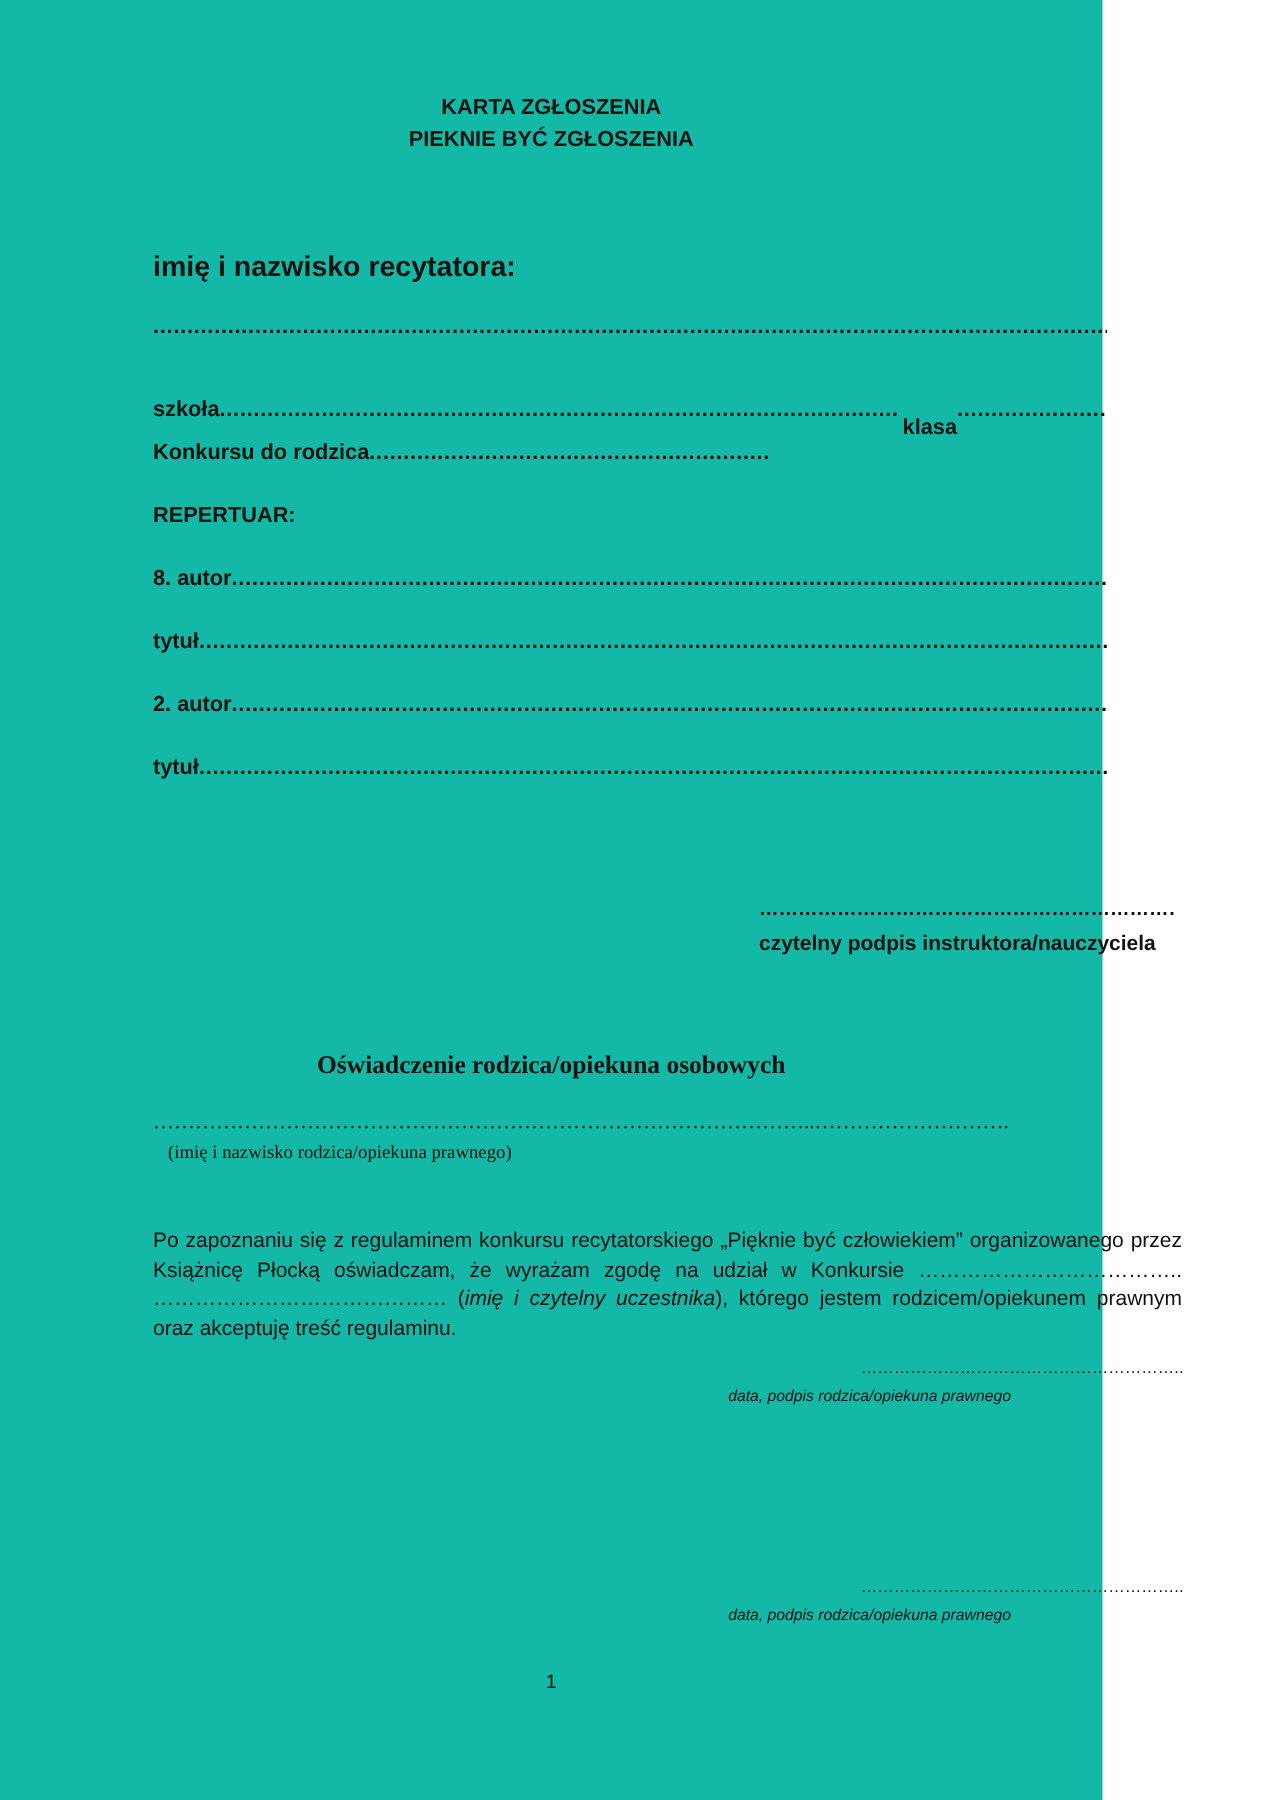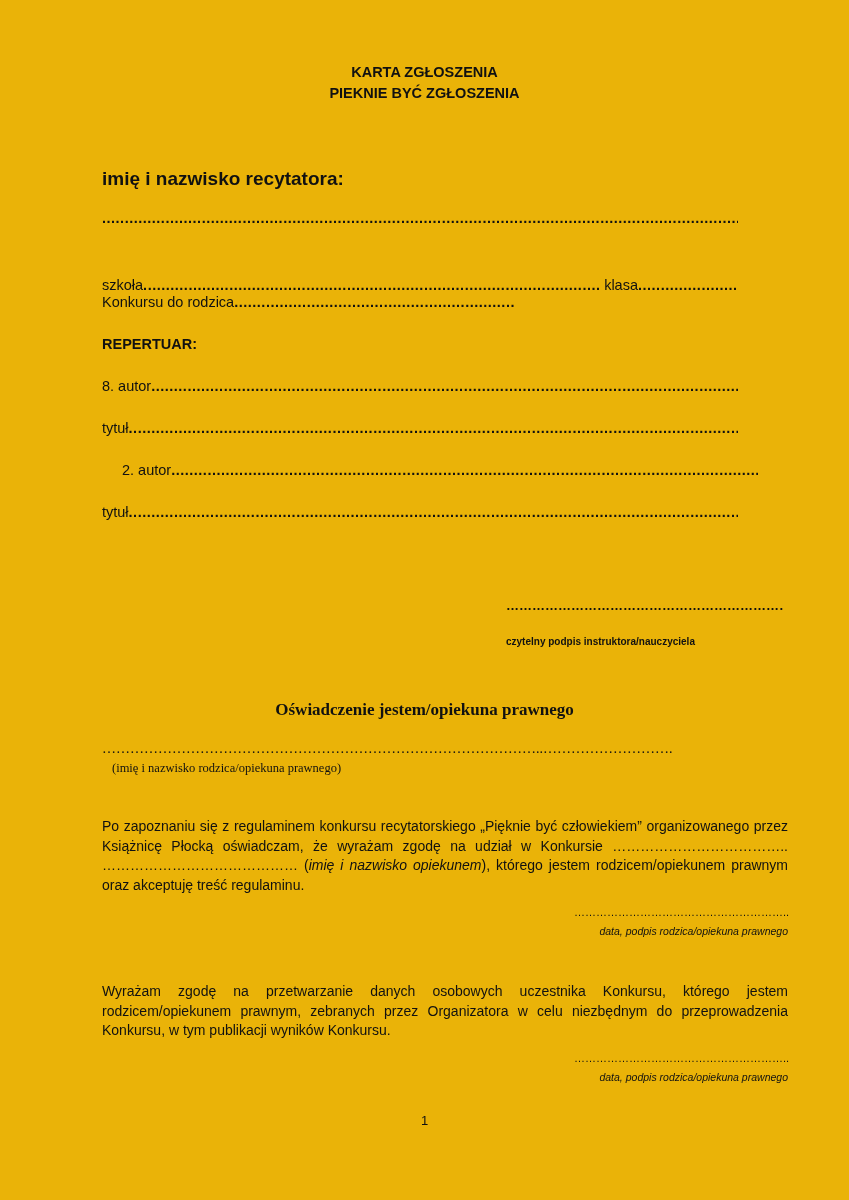--- a/index.html
+++ b/index.html
@@ -1,22 +1,22 @@
 <!DOCTYPE html>
 <html><head>
   <meta charset="utf-8">
   <style>
     html, body { margin: 0; padding: 0; background: #ffffff; }
     body { width: 849px; height: 1200px; position: relative; overflow: hidden; color: #111; }
-    .page { position: absolute; left: 0; top: 0; width: 849px; height: 1200px; background: #eab308; }
+    .page { position: absolute; left: 0; top: 0; width: 735px; height: 1200px; background: #14b8a6; }
     .sans { font-family: "Liberation Sans", "DejaVu Sans", sans-serif; }
     .serif { font-family: "Liberation Serif", "DejaVu Serif", serif; }
     .abs { position: absolute; white-space: nowrap; }
     .title-block { position: absolute; left: 0; width: 100%; top: 62px; text-align: center; font-weight: bold; font-size: 14.5px; line-height: 21px; }
-    .field { position: absolute; left: 102px; width: 636px; font-weight: normal; font-size: 14.5px; display: flex; align-items: flex-end; overflow: hidden; white-space: nowrap; }
+    .field { position: absolute; left: 102px; width: 636px; font-weight: bold; font-size: 14.5px; display: flex; align-items: center; overflow: hidden; white-space: nowrap; }
     .field .lbl { flex: 0 0 auto; }
     .field .dots { flex: 1 1 auto; overflow: hidden; letter-spacing: 0.5px; font-weight: bold; }
     .dots::after { content: "........................................................................................................................................................................................................................................................................................................................"; }
     .gap { flex: 0 0 auto; padding-left: 4px; margin-top: 24px; }
     .sig-line { position: absolute; overflow: hidden; white-space: nowrap; font-size: 13px; }
     .section-title { position: absolute; left: 0; width: 100%; top: 700px; text-align: center; font-weight: bold; font-size: 17px; }
     .para { position: absolute; left: 102px; width: 686px; font-size: 14px; line-height: 19.5px; text-align: justify; }
     .para .em { font-style: italic; }
     .caption-italic { position: absolute; font-style: italic; font-size: 10.5px; right: 61px; }
     .page-number { position: absolute; left: 0; width: 100%; top: 1113px; text-align: center; font-size: 13px; }
@@ -54,44 +54,43 @@
   <div class="field sans" style="top:378px;">
     <span class="lbl">8. autor</span>
     <span class="dots"></span>
   </div>
 
   <div class="field sans" style="top:420px;">
     <span class="lbl">tytuł</span>
     <span class="dots"></span>
   </div>
 
-  <div class="field sans" style="top:462px;margin-left:20px;">
+  <div class="field sans" style="top:462px;">
     <span class="lbl">2. autor</span>
     <span class="dots"></span>
   </div>
 
   <div class="field sans" style="top:504px;">
     <span class="lbl">tytuł</span>
     <span class="dots"></span>
   </div>
 
   <div class="sig-line sans" style="left:506px; top:598px; width:278px; font-weight:bold;">………………………………………………………………</div>
-  <div class="abs sans" style="left:506px; top:636px; font-weight:bold; font-size:10px;">czytelny podpis instruktora/nauczyciela</div>
+  <div class="abs sans" style="left:506px; top:620px; font-weight:bold; font-size:14px;">czytelny podpis instruktora/nauczyciela</div>
 
-  <div class="section-title serif">Oświadczenie jestem/opiekuna prawnego</div>
+  <div class="section-title serif">Oświadczenie rodzica/opiekuna osobowych</div>
 
   <div class="sig-line serif" style="left:102px; top:741px; width:664px; font-size:14px;">…………………………………………………………………………………..……………………….</div>
   <div class="abs serif" style="left:102px; top:761px; font-size:12.5px;margin-left:10px;">(imię i nazwisko rodzica/opiekuna prawnego)</div>
 
   <div class="para sans" style="top:817px;">
-    <span>Po zapoznaniu się z regulaminem konkursu  recytatorskiego „Pięknie być człowiekiem” organizowanego przez Książnicę Płocką oświadczam, że wyrażam zgodę na udział w Konkursie ……………………………….. …………………………………… (</span><span class="em">imię i nazwisko opiekunem</span><span>), którego jestem rodzicem/opiekunem prawnym oraz akceptuję treść regulaminu.</span>
+    <span>Po zapoznaniu się z regulaminem konkursu  recytatorskiego „Pięknie być człowiekiem” organizowanego przez Książnicę Płocką oświadczam, że wyrażam zgodę na udział w Konkursie ……………………………….. …………………………………… (</span><span class="em">imię i czytelny uczestnika</span><span>), którego jestem rodzicem/opiekunem prawnym oraz akceptuję treść regulaminu.</span>
   </div>
 
   <div class="sig-line sans" style="left:571px; top:906px; width:218px; font-size:11px; text-align:right;">…………………………………………………..</div>
   <div class="caption-italic sans" style="top:925px;">data, podpis rodzica/opiekuna prawnego</div>
 
-  <div class="para sans" style="top:982px;">Wyrażam zgodę na przetwarzanie danych osobowych uczestnika Konkursu, którego jestem rodzicem/opiekunem prawnym, zebranych przez Organizatora w celu niezbędnym do przeprowadzenia Konkursu, w tym publikacji wyników Konkursu.</div>
 
   <div class="sig-line sans" style="left:571px; top:1052px; width:218px; font-size:11px; text-align:right;">…………………………………………………..</div>
   <div class="caption-italic sans" style="top:1071px;">data, podpis rodzica/opiekuna prawnego</div>
 
   <div class="page-number sans">1</div>
 </div>
 
 </body></html>

